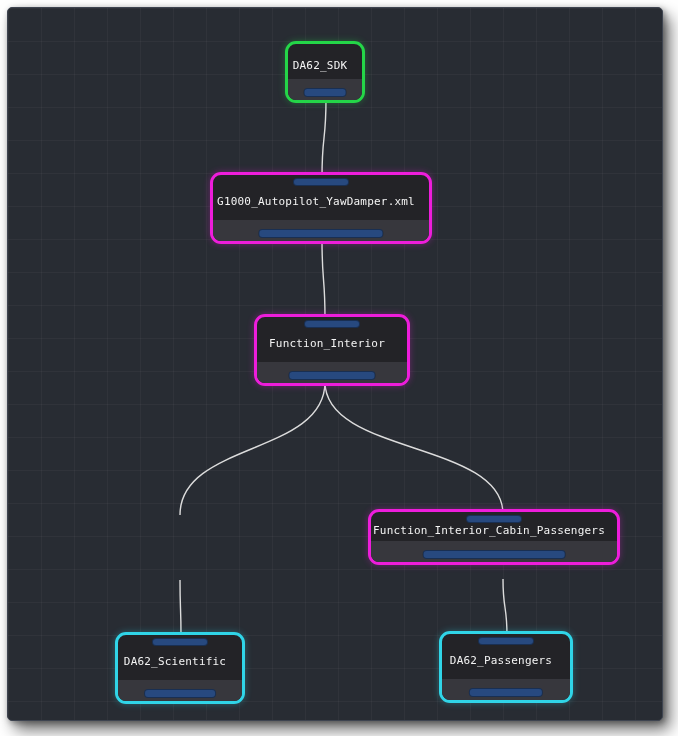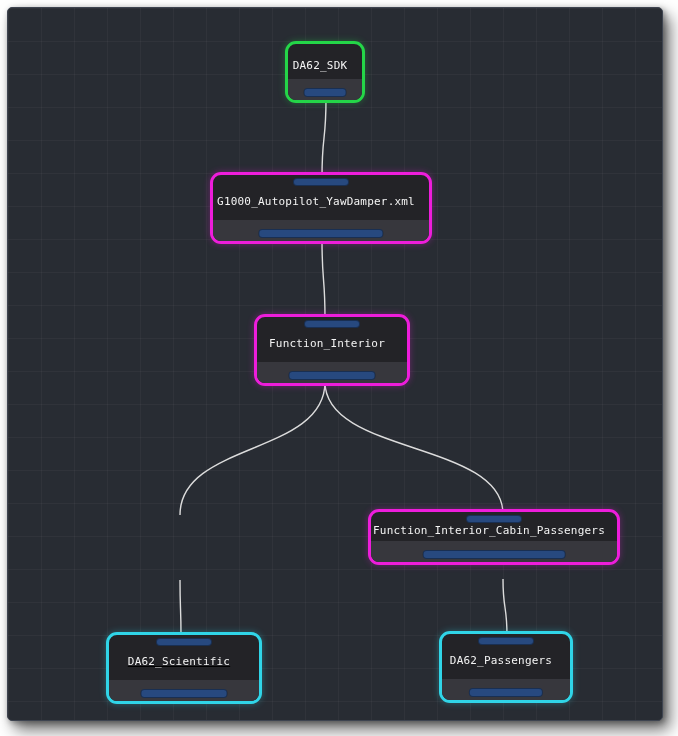--- a/index.html
+++ b/index.html
@@ -129,21 +129,21 @@
 
 
   <div class="node" style="left: 360px; top: 501px; width: 252px; height: 56px; border-color: rgb(238, 29, 219); box-shadow: rgba(238, 29, 219, 0.333) 0px 0px 7px;">
     <div class="port port-top"></div>
     <div class="node-title">Function_Interior_Cabin_Passengers</div>
     <div class="node-footer">
       <div class="port port-bottom"></div>
     </div>
   </div>
 
-  <div class="node" style="left: 98px; top: 624px; width: 156px; height: 72px; border-color: rgb(48, 213, 232); box-shadow: rgba(48, 213, 232, 0.333) 0px 0px 7px; text-decoration: underline;">
+  <div class="node" style="left: 107px; top: 624px; width: 130px; height: 72px; border-color: rgb(48, 213, 232); box-shadow: rgba(48, 213, 232, 0.333) 0px 0px 7px;">
     <div class="port port-top"></div>
     <div class="node-title">DA62_Scientific</div>
     <div class="node-footer">
       <div class="port port-bottom"></div>
     </div>
   </div>
 
   <div class="node" style="left: 431px; top: 623px; width: 134px; height: 72px; border-color: rgb(48, 213, 232); box-shadow: rgba(48, 213, 232, 0.333) 0px 0px 7px; justify-content: space-between;">
     <div class="port port-top"></div>
     <div class="node-title">DA62_Passengers</div>

